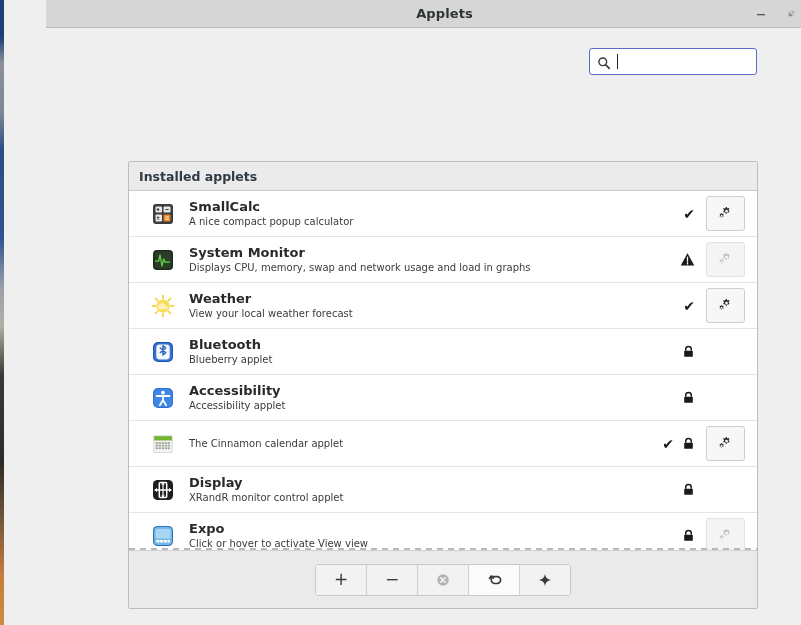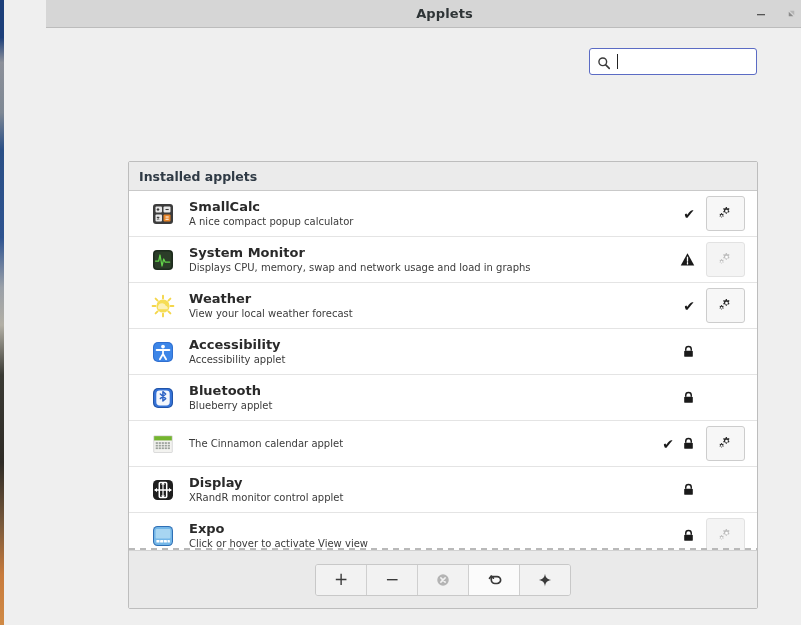--- a/index.html
+++ b/index.html
@@ -479,51 +479,51 @@
            a2.6 2.6 0 0 1 .57 -.33 l.16 -1.0 h.95 l.16 1.0
            a2.6 2.6 0 0 1 .57 .33 Z"></path>
   <circle cx="7.1" cy="17.4" r="1.15" fill="#fff"></circle>
 </svg></span>
               </div>
             </div>
           </div>
           <div class="row">
             <div class="row-icon">
               <svg class="ic" viewBox="0 0 24 24">
+      <rect x="2" y="2" width="20" height="20" rx="5" fill="#2154a8"></rect>
+      <rect x="3" y="3" width="18" height="18" rx="4.4" fill="#3572d6"></rect>
+      <rect x="5.3" y="4.6" width="13.4" height="14.8" rx="3.4" fill="#f4f7fc"></rect>
+      <path d="M9.3 8 l5.4 4.6 l-2.8 2.4 V5.6 l2.8 2.4 l-5.4 4.6" fill="none" stroke="#2d63c4" stroke-width="1.45" stroke-linejoin="round" stroke-linecap="round"></path>
+    </svg>
+            </div>
+            <div class="row-text">
+              <div class="row-title">Bluetooth</div>
+              <div class="row-desc">Blueberry applet</div>
+            </div>
+            <div class="row-status">
+              <span class="status-lock"><svg viewBox="0 0 16 16" width="13" height="15" fill="currentColor">
+  <path d="M4.6 7.2 V5.3 a3.4 3.4 0 0 1 6.8 0 V7.2" fill="none" stroke="currentColor" stroke-width="1.8"></path>
+  <rect x="2.7" y="7.0" width="10.6" height="7.6" rx="1.1"></rect>
+</svg></span>
+            </div>
+            <div class="gear-slot"></div>
+          </div>
+          <div class="row">
+            <div class="row-icon">
+              <svg class="ic" viewBox="0 0 24 24">
       <rect x="2" y="2" width="20" height="20" rx="5" fill="#2f6fd0"></rect>
       <rect x="3" y="3" width="18" height="18" rx="4.4" fill="#3d86e8"></rect>
       <circle cx="12" cy="6.6" r="1.9" fill="#fff"></circle>
       <path d="M5.6 10 h12.8" stroke="#fff" stroke-width="1.8" stroke-linecap="round"></path>
       <path d="M12 9.6 v4.4 M12 14 l-3.1 5.2 M12 14 l3.1 5.2" stroke="#fff" stroke-width="1.8" stroke-linecap="round" fill="none"></path>
     </svg>
             </div>
             <div class="row-text">
               <div class="row-title">Accessibility</div>
               <div class="row-desc">Accessibility applet</div>
-            </div>
-            <div class="row-status">
-              <span class="status-lock"><svg viewBox="0 0 16 16" width="13" height="15" fill="currentColor">
-  <path d="M4.6 7.2 V5.3 a3.4 3.4 0 0 1 6.8 0 V7.2" fill="none" stroke="currentColor" stroke-width="1.8"></path>
-  <rect x="2.7" y="7.0" width="10.6" height="7.6" rx="1.1"></rect>
-</svg></span>
-            </div>
-            <div class="gear-slot"></div>
-          </div>
-          <div class="row">
-            <div class="row-icon">
-              <svg class="ic" viewBox="0 0 24 24">
-      <rect x="2" y="2" width="20" height="20" rx="5" fill="#2154a8"></rect>
-      <rect x="3" y="3" width="18" height="18" rx="4.4" fill="#3572d6"></rect>
-      <rect x="5.3" y="4.6" width="13.4" height="14.8" rx="3.4" fill="#f4f7fc"></rect>
-      <path d="M9.3 8 l5.4 4.6 l-2.8 2.4 V5.6 l2.8 2.4 l-5.4 4.6" fill="none" stroke="#2d63c4" stroke-width="1.45" stroke-linejoin="round" stroke-linecap="round"></path>
-    </svg>
-            </div>
-            <div class="row-text">
-              <div class="row-title">Bluetooth</div>
-              <div class="row-desc">Blueberry applet</div>
             </div>
             <div class="row-status">
               <span class="status-lock"><svg viewBox="0 0 16 16" width="13" height="15" fill="currentColor">
   <path d="M4.6 7.2 V5.3 a3.4 3.4 0 0 1 6.8 0 V7.2" fill="none" stroke="currentColor" stroke-width="1.8"></path>
   <rect x="2.7" y="7.0" width="10.6" height="7.6" rx="1.1"></rect>
 </svg></span>
             </div>
             <div class="gear-slot"></div>
           </div>
           <div class="row">

